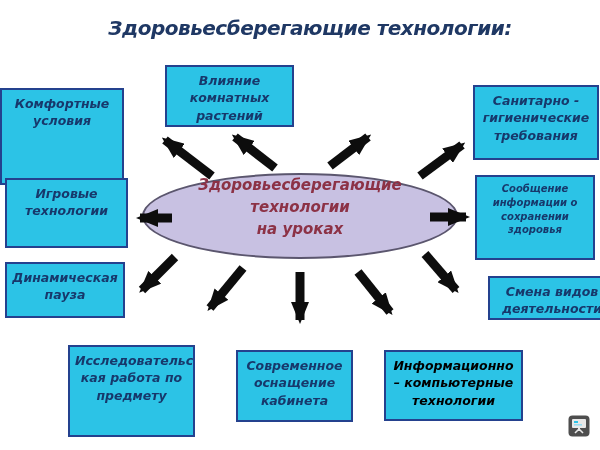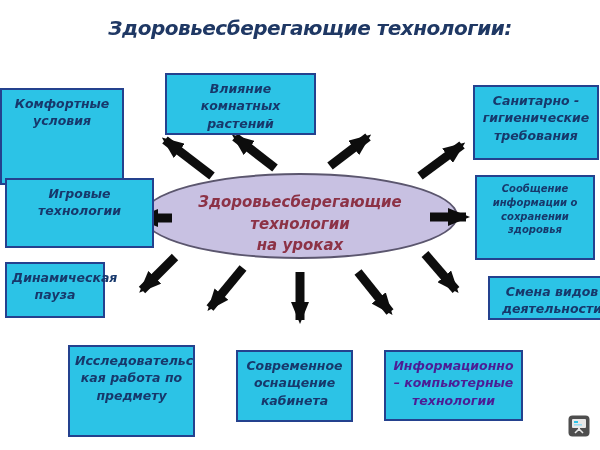--- a/index.html
+++ b/index.html
@@ -27,38 +27,38 @@
     border:2px solid #24418e;
     box-sizing:border-box;
     color:#17386b;
     font-weight:bold;font-style:italic;
     font-size:12.5px;line-height:1.38;
     text-align:center;
     padding:5px 5px 0 5px;
   }
   
   .b1{left:0;  top:88px;  width:124px;height:97px;}
-  .b2{left:165px;top:73px;  width:151px;height:62px;}
+  .b2{left:165px;top:65px;  width:129px;height:62px;}
   .b3{left:335px;top:65px;  width:125px;height:62px;}
   .b4{left:473px;top:85px;  width:126px;height:75px;}
-  .b5{left:5px;  top:178px; width:149px;height:70px;}
+  .b5{left:5px;  top:178px; width:123px;height:70px;}
   .b6{left:475px;top:175px; width:120px;height:85px;font-size:10px;}
-  .b7{left:5px;  top:262px; width:100px;height:56px;text-align:center;}
+  .b7{left:5px;  top:262px; width:120px;height:56px;text-align:center;}
   .b8{left:488px;top:276px; width:128px;height:44px;}
   .b9{left:68px; top:345px; width:127px;height:92px;}
   .b10{left:236px;top:350px;width:117px;height:72px;}
-  .b11{left:384px;top:350px;width:139px;height:71px;color:#4c1d95;}
+  .b11{left:384px;top:350px;width:139px;height:71px;color:#000000;}
 
   .ellipse{
     position:absolute;left:142px;top:173px;width:316px;height:86px;
     background:#c8c1e2;
     border:2px solid #5b566e;
     border-radius:50%;
     box-sizing:border-box;
-    display:flex;align-items:flex-end;justify-content:center;
+    display:flex;align-items:flex-start;justify-content:center;
     text-align:center;
   }
   .ellipse .etext{
     color:#8c3246;font-weight:bold;font-style:italic;
     font-size:15px;line-height:1.45;
   }
   .ellipse .etext span{display:block;}
 
   .arrows{position:absolute;left:0;top:0;width:600px;height:450px;pointer-events:none;}
 

